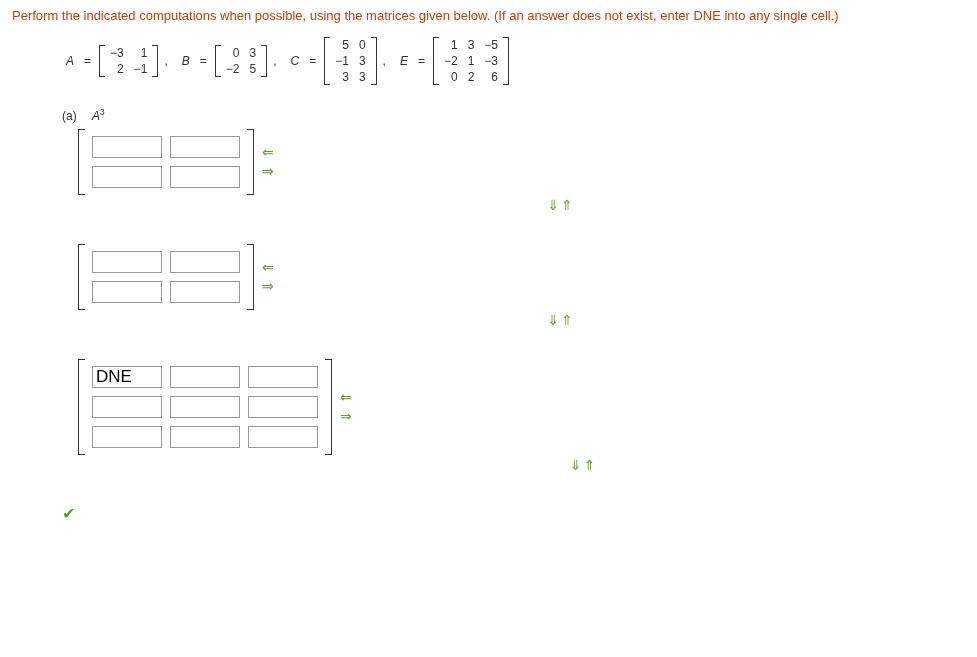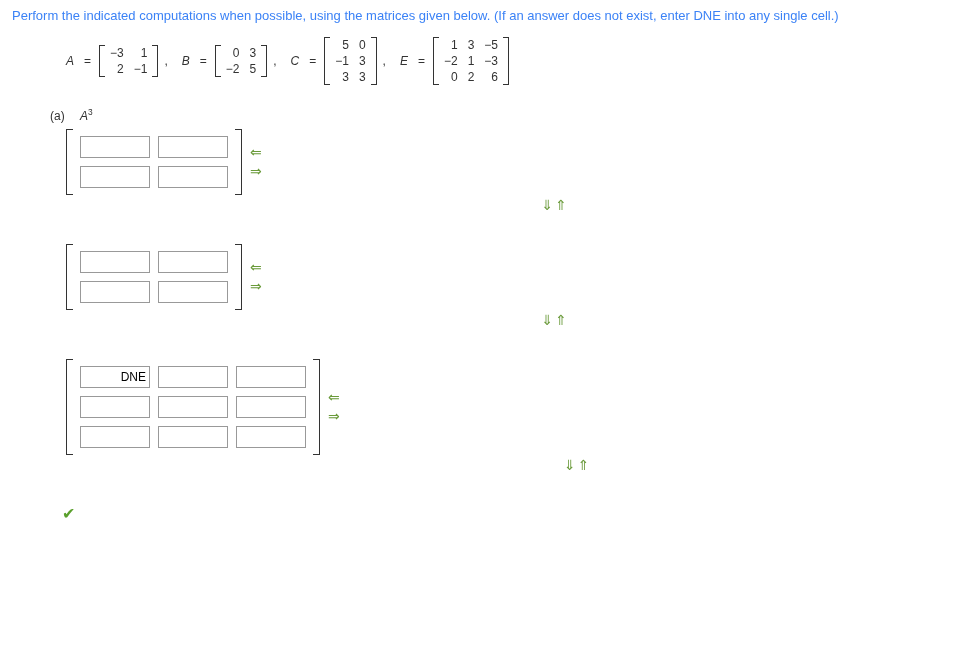--- a/index.html
+++ b/index.html
@@ -5,21 +5,21 @@
     body {
       font-family: Georgia, serif;
       font-size: 13px;
       color: #333;
       margin: 0;
       padding: 8px 12px;
       width: 977px;
       box-sizing: border-box;
     }
     .instruction {
-      color: #3b82f6;
+      color: #c2410c;
       margin-bottom: 14px;
       font-family: Arial, Helvetica, sans-serif;
     }
     .matrices-row {
       margin-left: 50px;
       display: flex;
       align-items: center;
       gap: 4px;
       font-family: Verdana, sans-serif;
       font-size: 12px;
@@ -49,21 +49,21 @@
     .matrix table {
       border-collapse: collapse;
     }
     .matrix td {
       text-align: right;
       padding: 1px 5px;
       font-family: Verdana, sans-serif;
       font-size: 12px;
     }
     .part {
-      margin-left: 38px;
+      margin-left: 50px;
       margin-bottom: 30px;
     }
     .part-label {
       font-family: Verdana, sans-serif;
       font-size: 12px;
       margin-bottom: 6px;
     }
     .part-label .plet {
       margin-right: 12px;
     }
@@ -88,25 +88,24 @@
     }
     .ans-matrix .br.left { border-left: 1.5px solid #333; }
     .ans-matrix .br.right { border-right: 1.5px solid #333; }
     .ans-matrix table {
       border-collapse: separate;
       border-spacing: 6px;
     }
     .ans-matrix input {
       width: 62px;
       height: 18px;
-      font-size: 12px;
+      font-size: 17px;
       padding: 1px 3px;
       border: 1px solid #999;
       box-sizing: content-box;
-      text-align: right;
     }
     .size-arrows {
       display: inline-flex;
       flex-direction: column;
       gap: 2px;
       color: #6a9a3a;
       font-size: 14px;
       margin-left: 4px;
     }
     .size-arrows-h {

